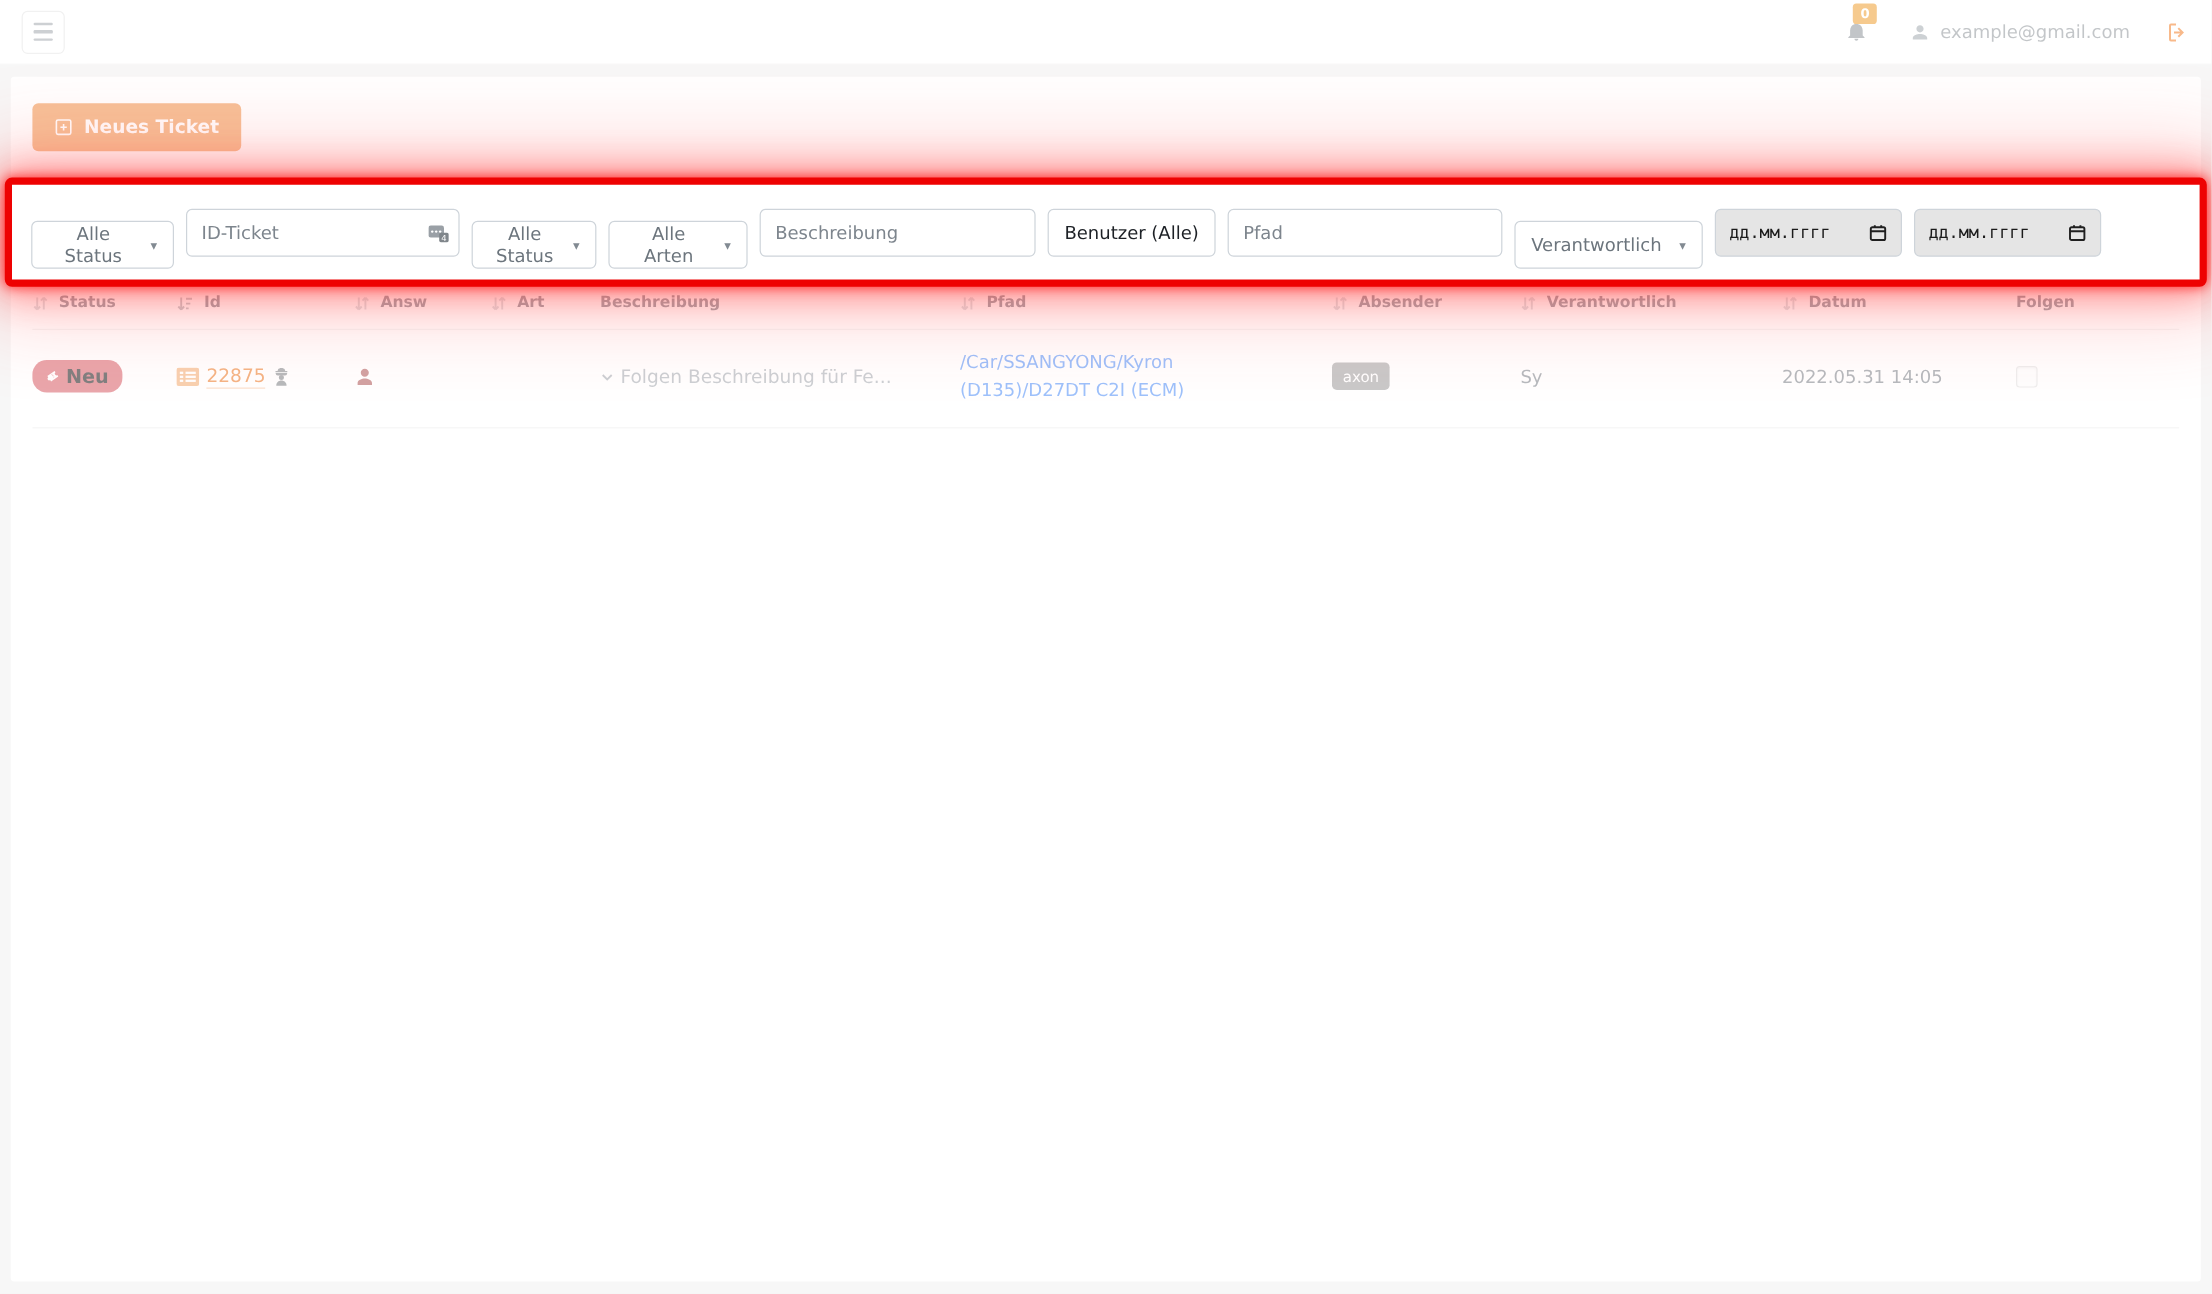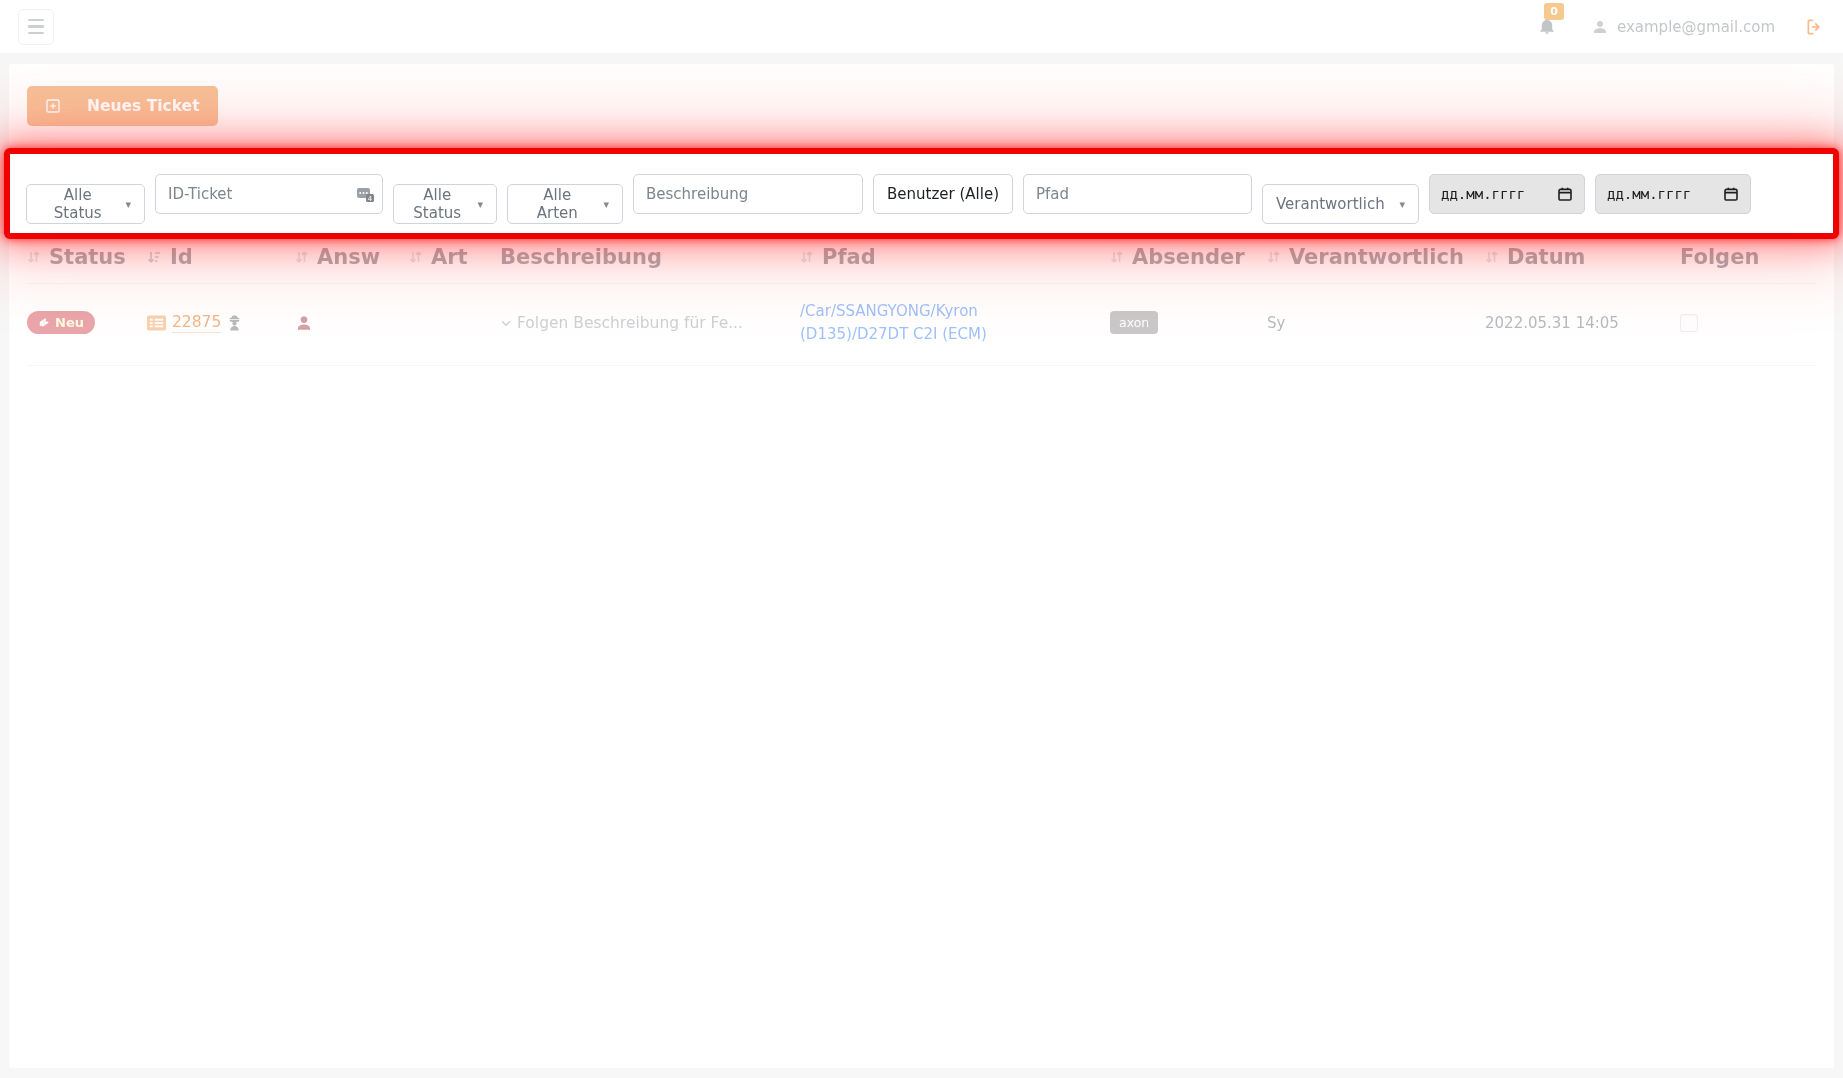--- a/index.html
+++ b/index.html
@@ -33,21 +33,21 @@
   .user-chip{ display:flex; align-items:center; gap:9px; cursor:pointer; }
   .email{ color:#878d92; font-size:15px; }
   .logout-btn{ background:none; border:none; cursor:pointer; display:flex; }
 
   
   .card{
     margin:10px 9px 0 9px; background:#ffffff; border-radius:3px;
     padding:22px 18px 40px 18px; height:1004px;
   }
   .btn-new{
-    display:inline-flex; align-items:center; gap:26px;
+    display:inline-flex; align-items:center; gap:9px;
     background:#ed8533; color:#ffffff; border:none; border-radius:5px;
     font-size:15.5px; font-family:inherit; font-weight:600;
     padding:11px 18px; cursor:pointer; margin-bottom:22px;
   }
 
   
   .overlay{
     position:absolute; inset:0; background:rgba(255,255,255,0.5);
     z-index:40; pointer-events:none;
   }
@@ -85,26 +85,26 @@
   .list-controls{ margin:22px 0 24px 0; display:flex; align-items:center; }
   .page-size{
     width:74px; height:31px; border:1px solid #d4d4d4; border-radius:3px;
     color:#555b61; font-size:14px; font-family:inherit; background:#fff; padding:0 4px;
   }
   .entries-label{ color:#6c757d; font-size:15.5px; margin-left:12px; }
 
   
   .grid{ display:grid; grid-template-columns:120px 148px 114px 91px 300px 310px 157px 218px 195px 1fr; align-items:center; }
   .thead{ padding:6px 0 14px 0; border-bottom:1px solid #ececec; }
-  .th{ display:flex; align-items:center; gap:9px; font-weight:bold; font-size:21px; color:#515b67; }
+  .th{ display:flex; align-items:center; gap:9px; font-weight:bold; font-size:13px; color:#515b67; }
   .trow{ padding:16px 0 20px 0; border-bottom:1px solid #ececec; }
   .cell{ display:flex; align-items:center; }
   .badge-neu{
     display:inline-flex; align-items:center; gap:5px;
-    background:#d34d57; color:#fef9c3; font-size:13px; font-weight:bold;
+    background:#d34d57; color:#000000; font-size:16px; font-weight:bold;
     padding:4px 11px; border-radius:12px;
   }
   .id-cell{ gap:6px; }
   .id-link{ color:#e96a0c; font-size:15.5px; text-decoration:none; border-bottom:1px solid rgba(233,106,12,.4); padding-bottom:1px; cursor:pointer; }
   .desc-cell{ gap:5px; color:#99a1a8; font-size:15.5px; white-space:nowrap; overflow:hidden; cursor:pointer; }
   .pfad-cell{ color:#3b82f6; font-size:15px; line-height:1.5; padding-right:36px; }
   .badge-axon{ background:#939393; color:#fff; font-size:12.5px; padding:4px 9px; border-radius:4px; }
   .txt-gray{ color:#6c757d; font-size:15px; }
   .chk{
     appearance:none; -webkit-appearance:none; width:18px; height:18px;

